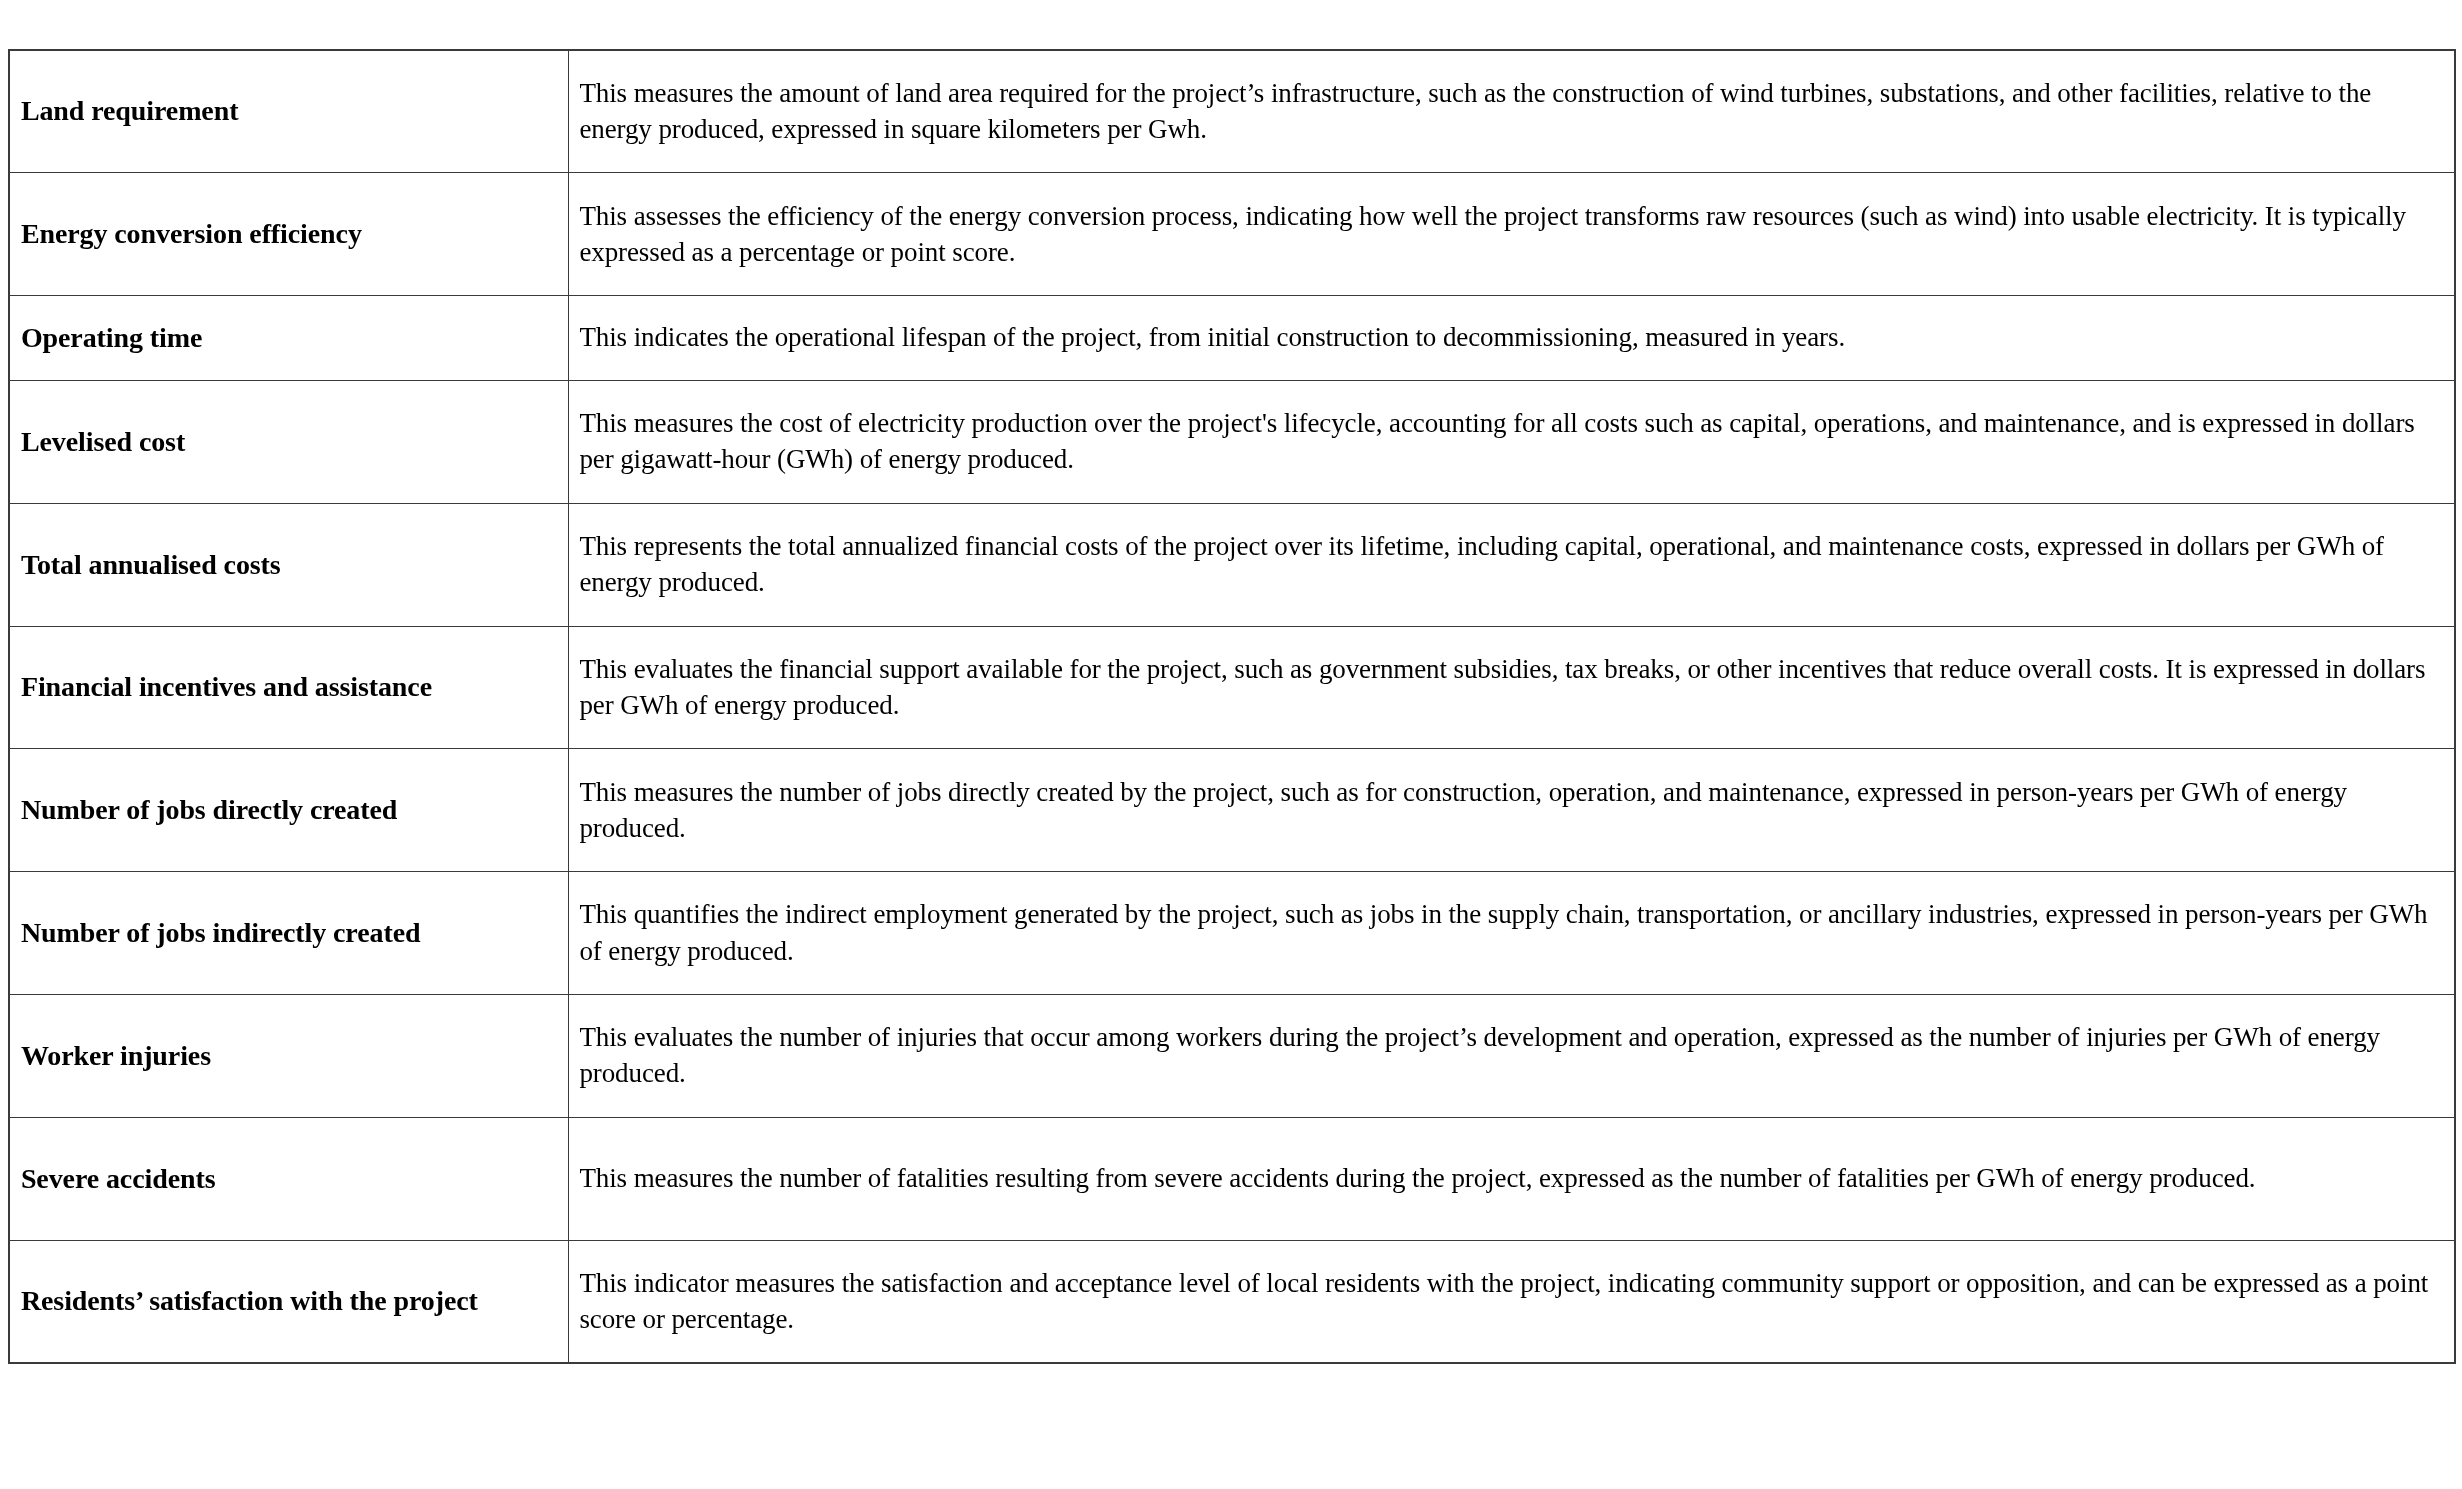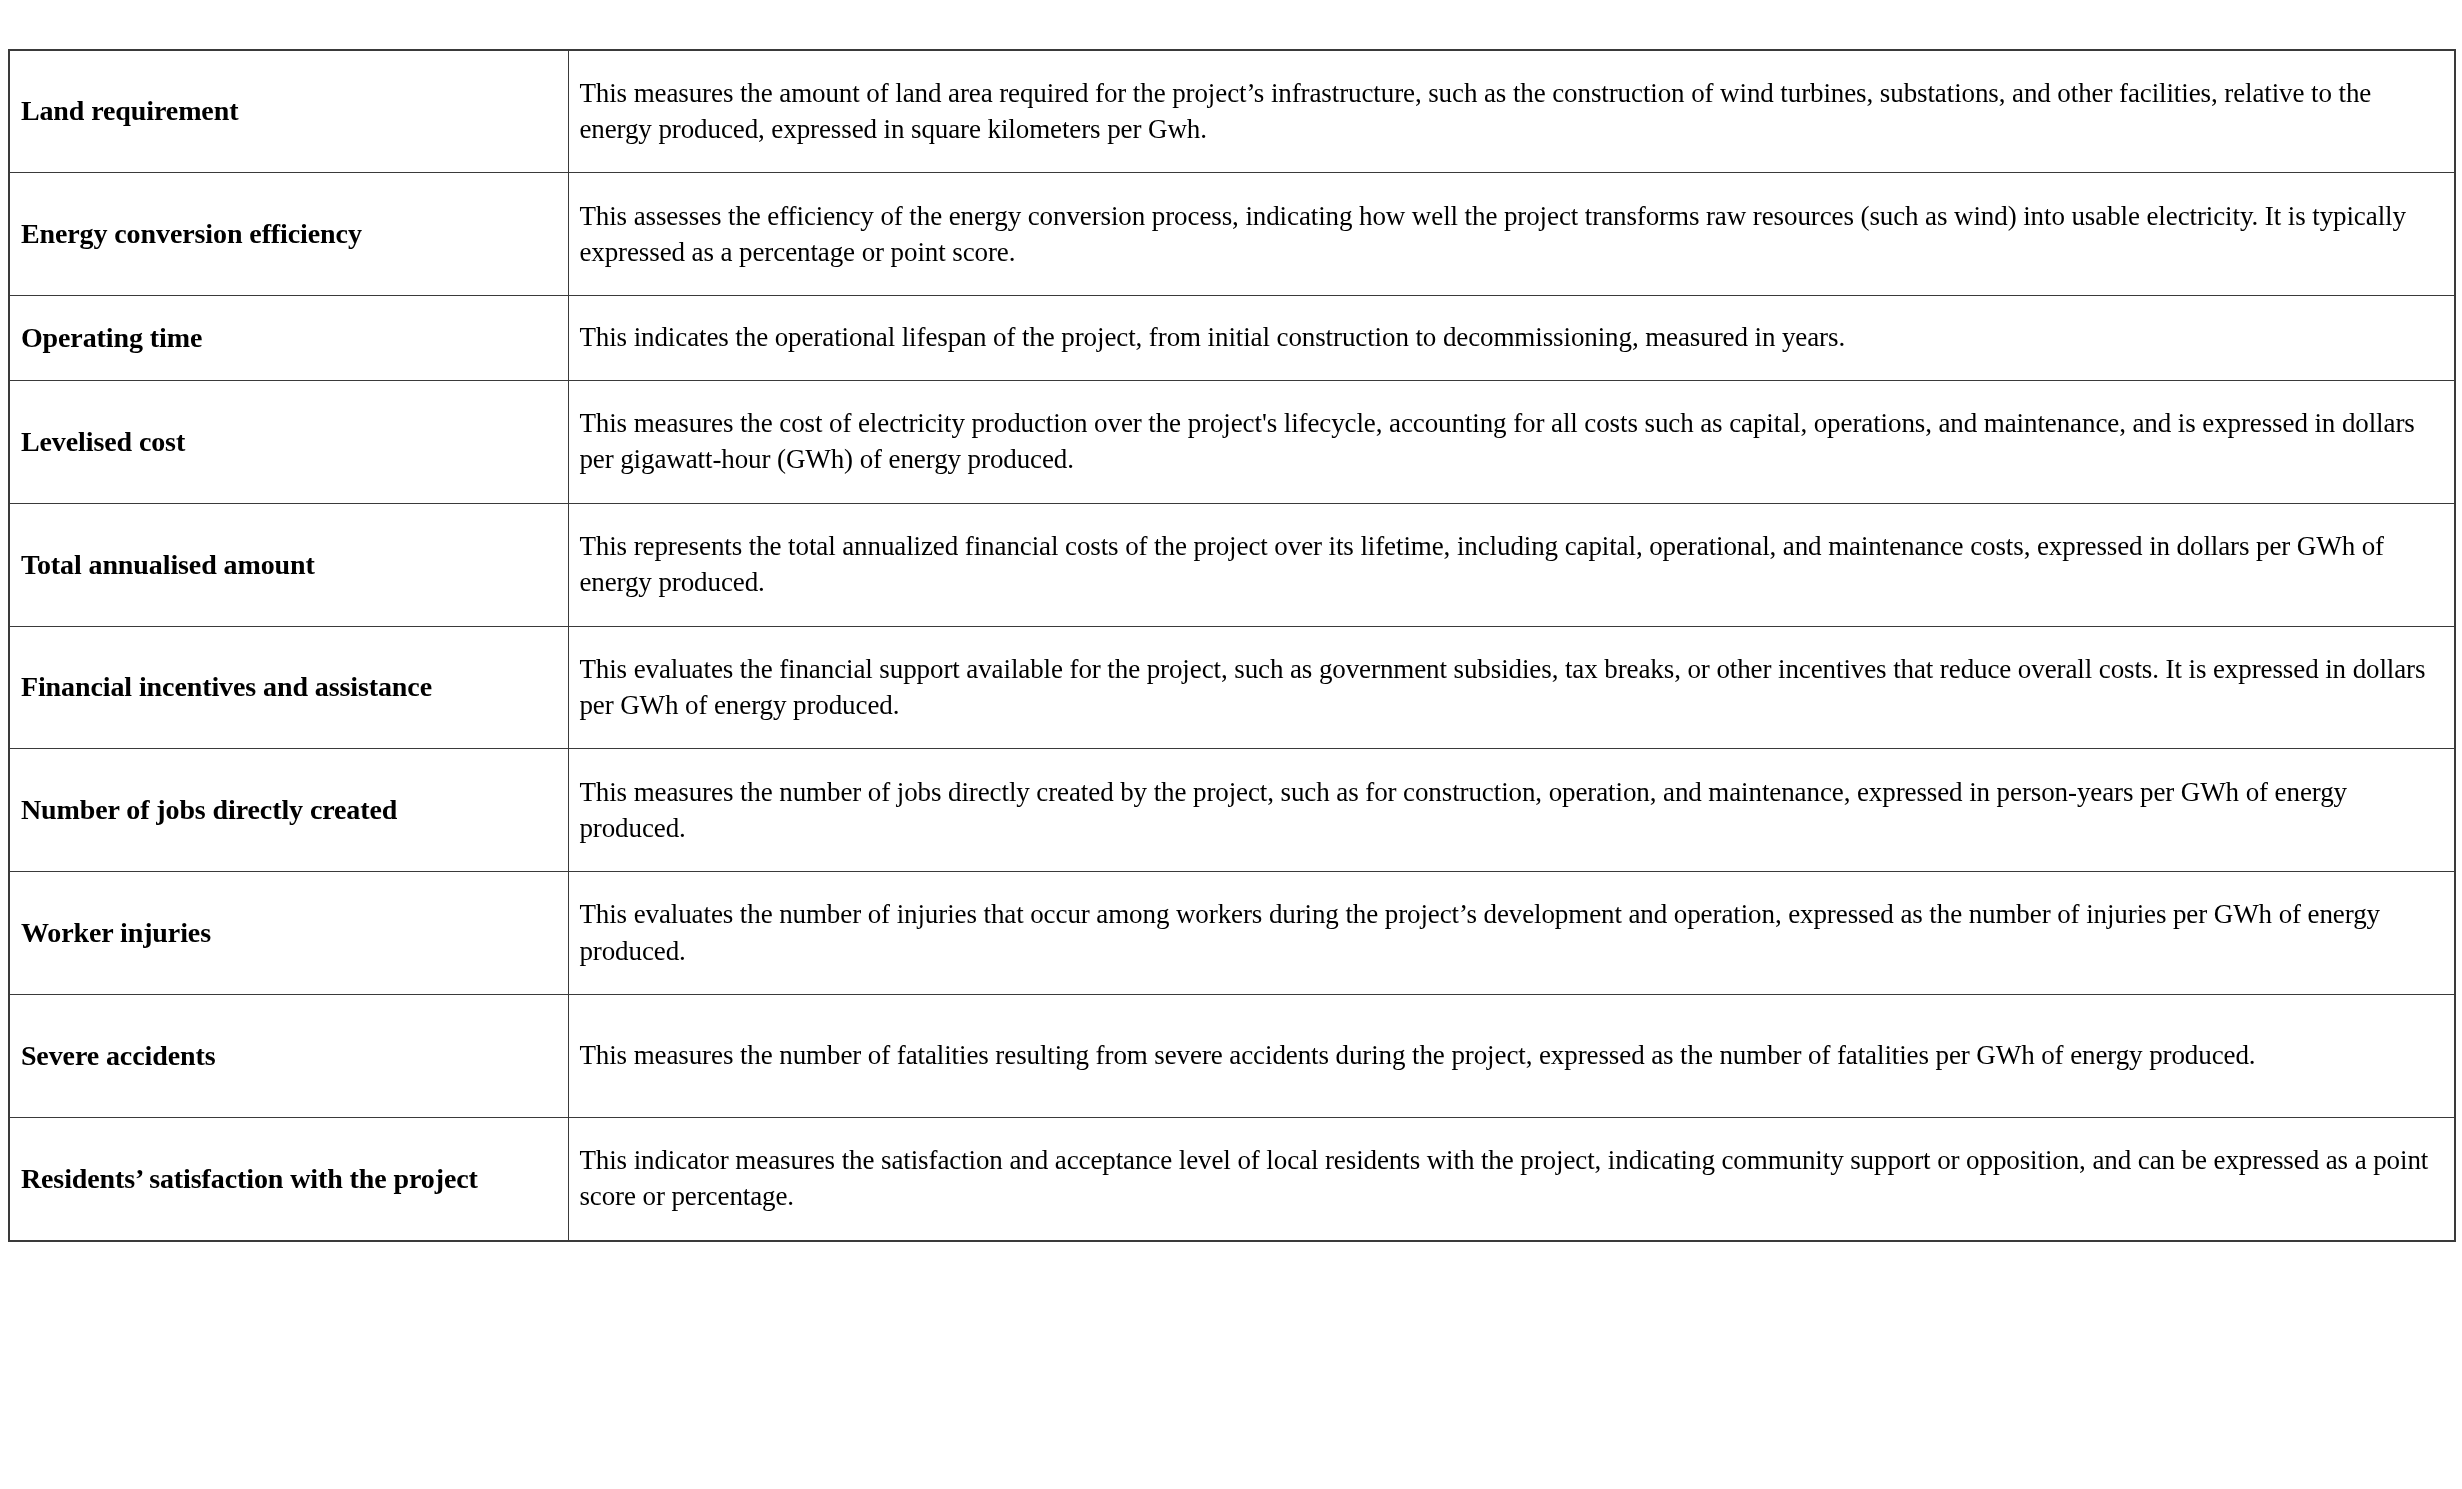--- a/index.html
+++ b/index.html
@@ -77,30 +77,34 @@
         </tr>
         <tr class="row-h1">
           <td class="indicator-cell">Operating time</td>
           <td class="description-cell">This indicates the operational lifespan of the project, from initial construction to decommissioning, measured in years.</td>
         </tr>
         <tr class="row-h2">
           <td class="indicator-cell">Levelised cost</td>
           <td class="description-cell">This measures the cost of electricity production over the project's lifecycle, accounting for all costs such as capital, operations, and maintenance, and is expressed in dollars per gigawatt-hour (GWh) of energy produced.</td>
         </tr>
         <tr class="row-h2">
-          <td class="indicator-cell">Total annualised amount</td>
+          <td class="indicator-cell">Total annualised costs</td>
           <td class="description-cell">This represents the total annualized financial costs of the project over its lifetime, including capital, operational, and maintenance costs, expressed in dollars per GWh of energy produced.</td>
         </tr>
         <tr class="row-h2">
           <td class="indicator-cell">Financial incentives and assistance</td>
           <td class="description-cell">This evaluates the financial support available for the project, such as government subsidies, tax breaks, or other incentives that reduce overall costs. It is expressed in dollars per GWh of energy produced.</td>
         </tr>
         <tr class="row-h2">
           <td class="indicator-cell">Number of jobs directly created</td>
           <td class="description-cell">This measures the number of jobs directly created by the project, such as for construction, operation, and maintenance, expressed in person-years per GWh of energy produced.</td>
+        </tr>
+        <tr class="row-h2">
+          <td class="indicator-cell">Number of jobs indirectly created</td>
+          <td class="description-cell">This quantifies the indirect employment generated by the project, such as jobs in the supply chain, transportation, or ancillary industries, expressed in person-years per GWh of energy produced.</td>
         </tr>
         <tr class="row-h2">
           <td class="indicator-cell">Worker injuries</td>
           <td class="description-cell">This evaluates the number of injuries that occur among workers during the project’s development and operation, expressed as the number of injuries per GWh of energy produced.</td>
         </tr>
         <tr class="row-h2">
           <td class="indicator-cell">Severe accidents</td>
           <td class="description-cell">This measures the number of fatalities resulting from severe accidents during the project, expressed as the number of fatalities per GWh of energy produced.</td>
         </tr>
         <tr class="row-h2">

